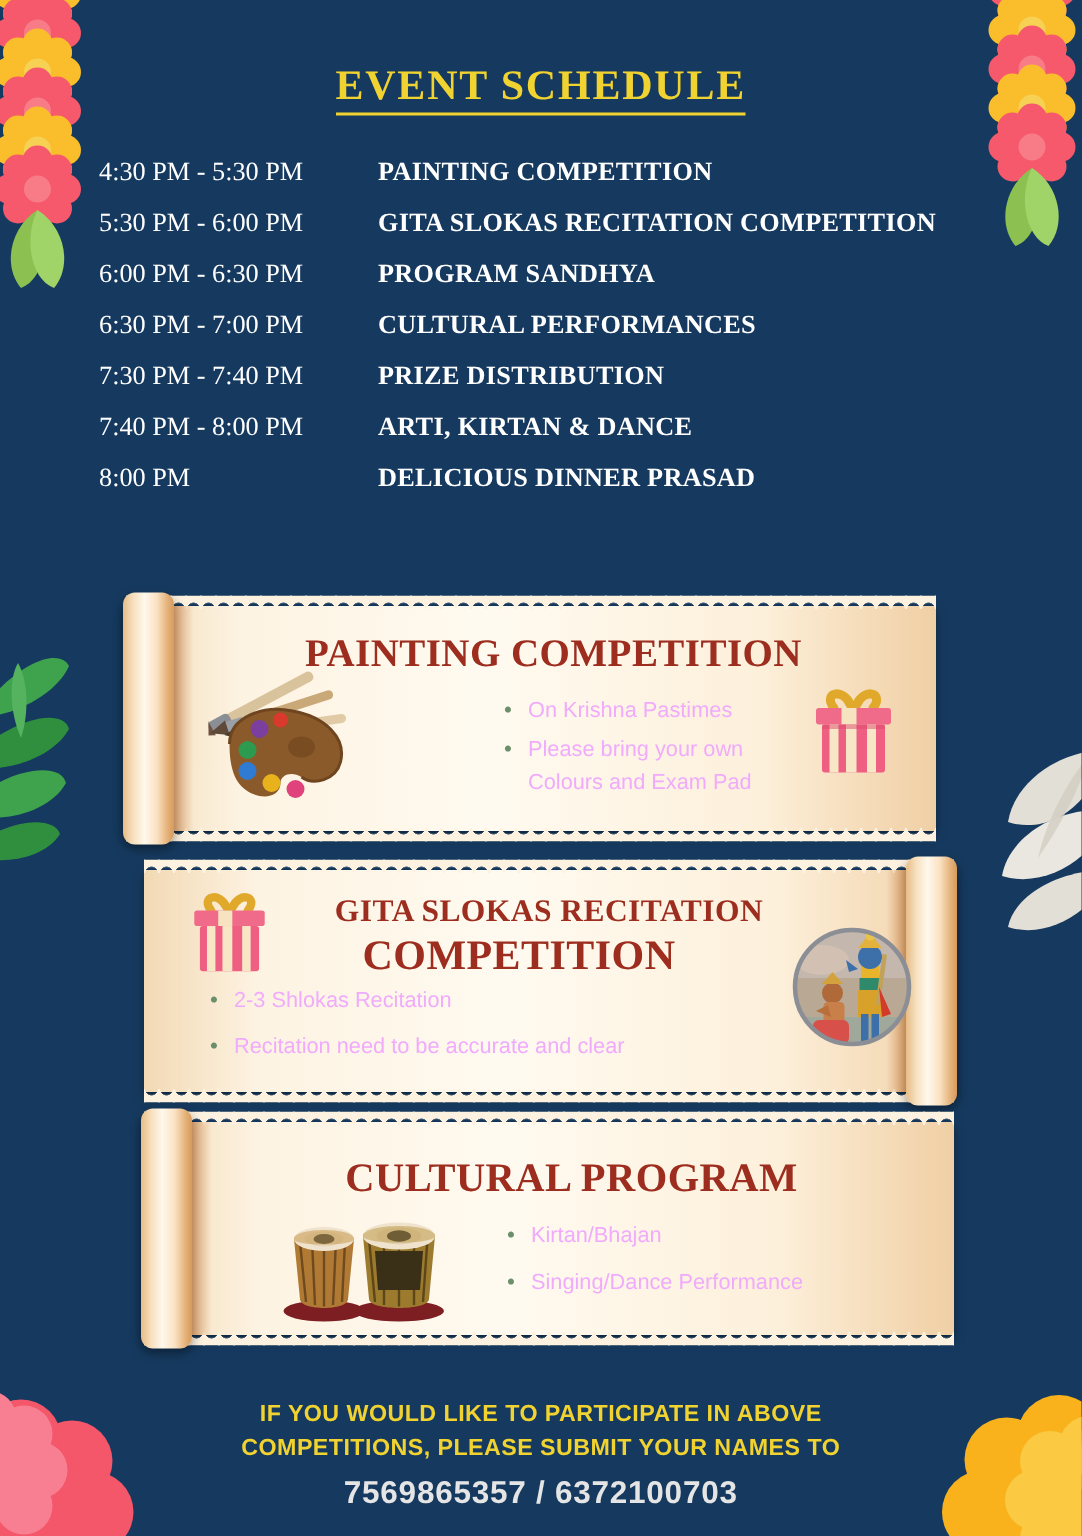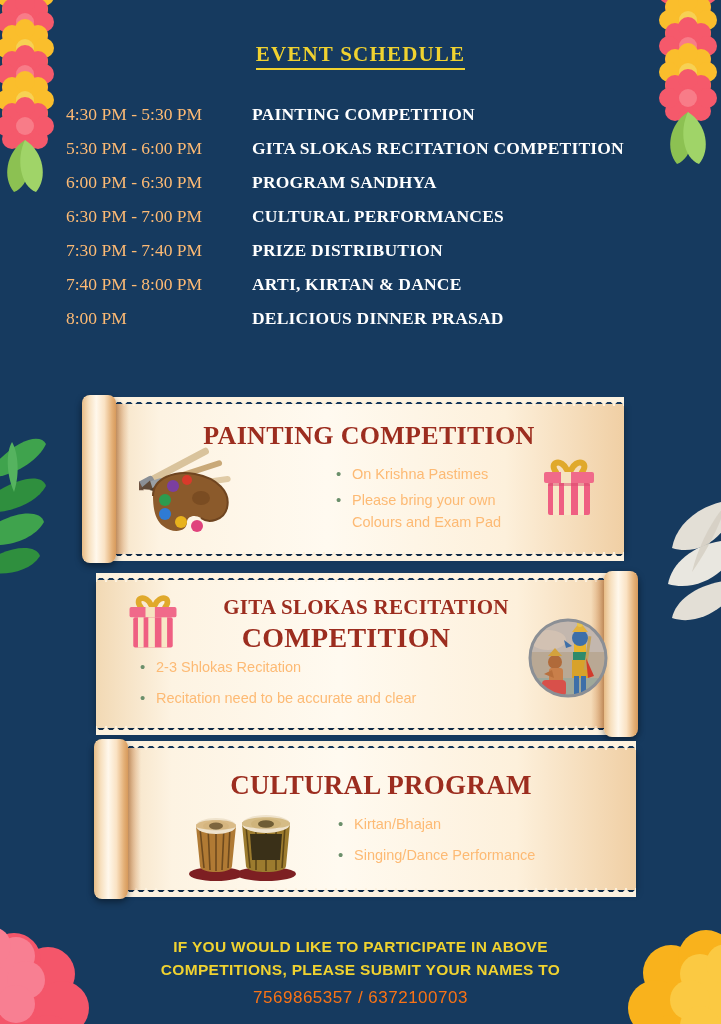--- a/index.html
+++ b/index.html
@@ -14,36 +14,36 @@
   .poster { position:absolute; inset:0; }
 
   
   .decor { position:absolute; inset:0; pointer-events:none; z-index:1; }
 
   
   .title {
     position:absolute; top:42px; left:0; right:0;
     text-align:center;
     color:#f0d230;
-    font-size:21px;
+    font-size:28px;
     font-weight:bold;
     letter-spacing:1.2px;
     z-index:4;
   }
   .title span { border-bottom:2px solid #f0d230; padding-bottom:2px; }
 
   
   .schedule {
     position:absolute; top:104px; left:66px; right:40px;
     z-index:4;
   }
   .srow { display:flex; align-items:baseline; height:34px; }
   .stime {
     width:186px; flex:0 0 186px;
-    color:#fdba74; font-size:17.5px;
+    color:#ffffff; font-size:17.5px;
     font-family:"Liberation Serif", serif;
   }
   .sname {
     color:#ffffff; font-size:17.5px; font-weight:bold;
     letter-spacing:.2px;
   }
 
   
   .scroll { position:absolute; z-index:3; }
   .scroll .paper {
@@ -82,39 +82,39 @@
   .scroll-inner { position:absolute; inset:0; z-index:2; }
 
   .head {
     color:#9c2d1f; font-weight:bold;
     font-family:"Liberation Serif", serif;
     text-align:center; letter-spacing:.3px;
   }
   .bullets { list-style:none; }
   .bullets li {
     font-family:"Liberation Sans", sans-serif;
-    color:#fdba74; font-size:14.5px;
+    color:#f0abfc; font-size:14.5px;
     line-height:1.5; position:relative; padding-left:18px;
     margin-bottom:4px;
   }
   .bullets li::before {
     content:"\2022"; position:absolute; left:2px; top:-1px;
     color:#6b8f6b; font-size:15px;
   }
 
   
   .footer { position:absolute; left:0; right:0; bottom:16px; text-align:center; z-index:4; }
   .footer .fline {
     color:#f0d230; font-family:"Liberation Sans", sans-serif;
     font-weight:bold; font-size:15.5px; line-height:1.45;
     letter-spacing:.3px;
   }
   .footer .phone {
-    color:#f97316; font-family:"Liberation Sans", sans-serif;
-    font-weight:normal; font-size:17px; margin-top:7px; letter-spacing:.5px;
+    color:#e5e5e5; font-family:"Liberation Sans", sans-serif;
+    font-weight:bold; font-size:21px; margin-top:7px; letter-spacing:.5px;
   }
 </style>
 </head>
 <body>
 
 <div class="poster">
 
   <svg class="decor" width="721" height="1024" viewBox="0 0 721 1024">
     <defs>
       <g id="garland">

